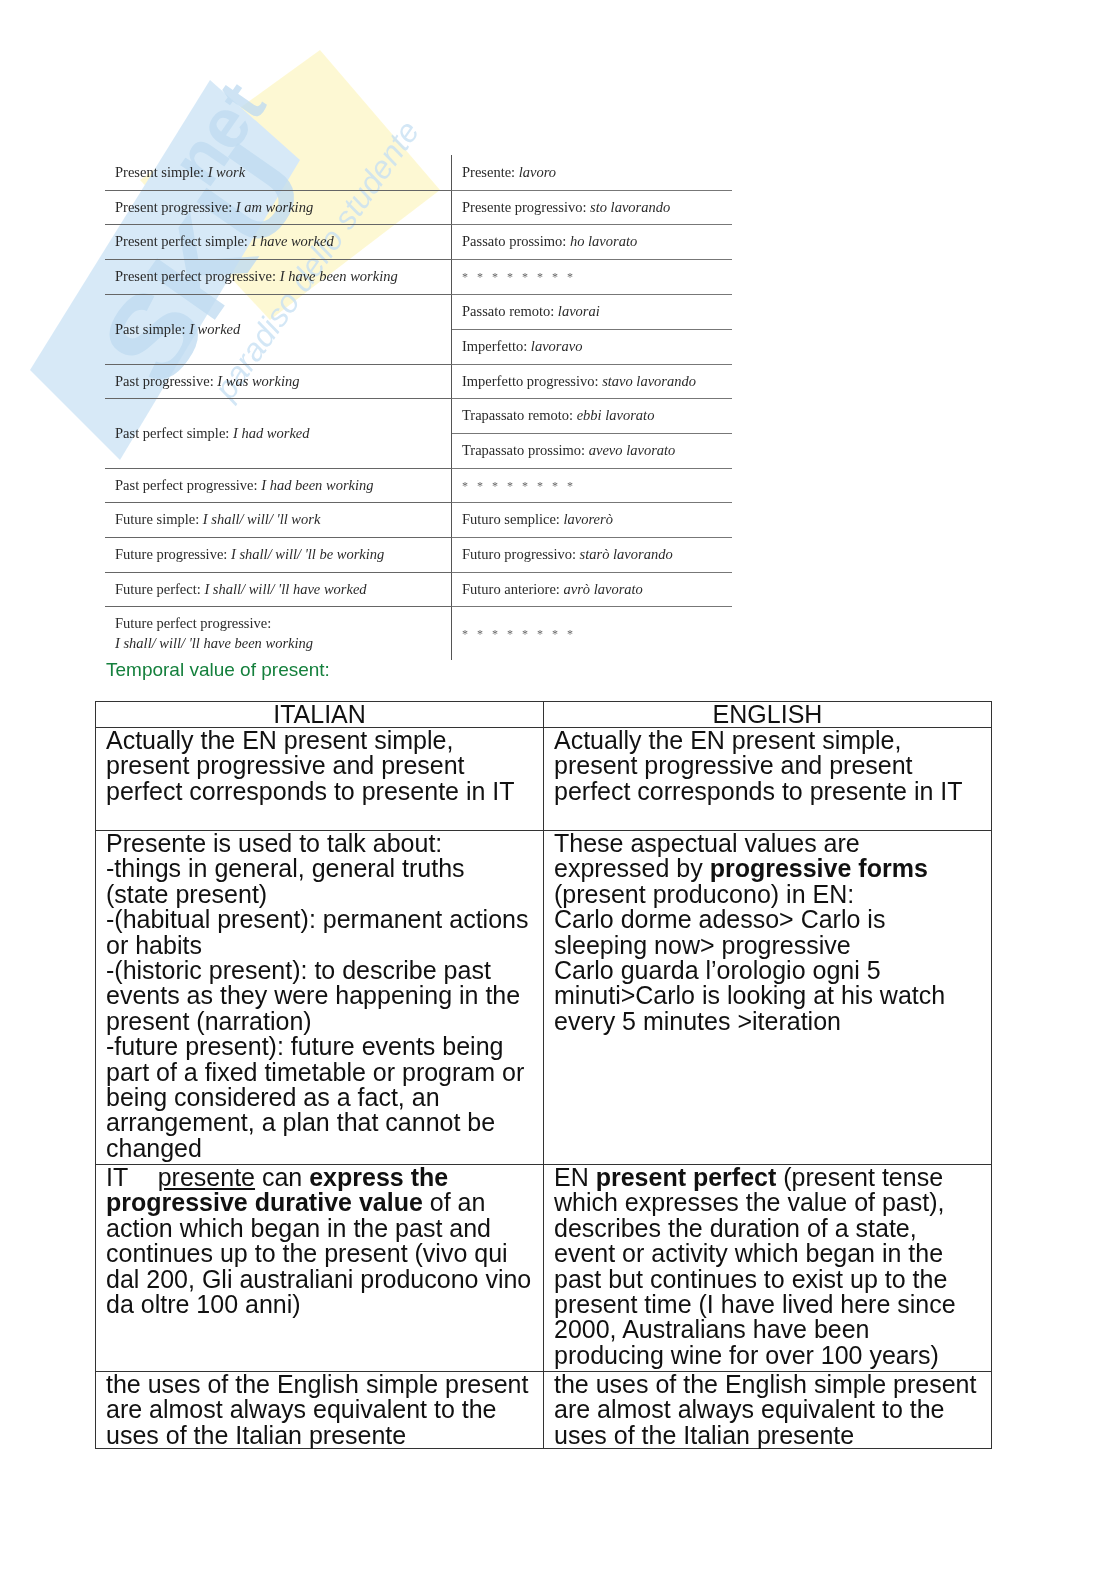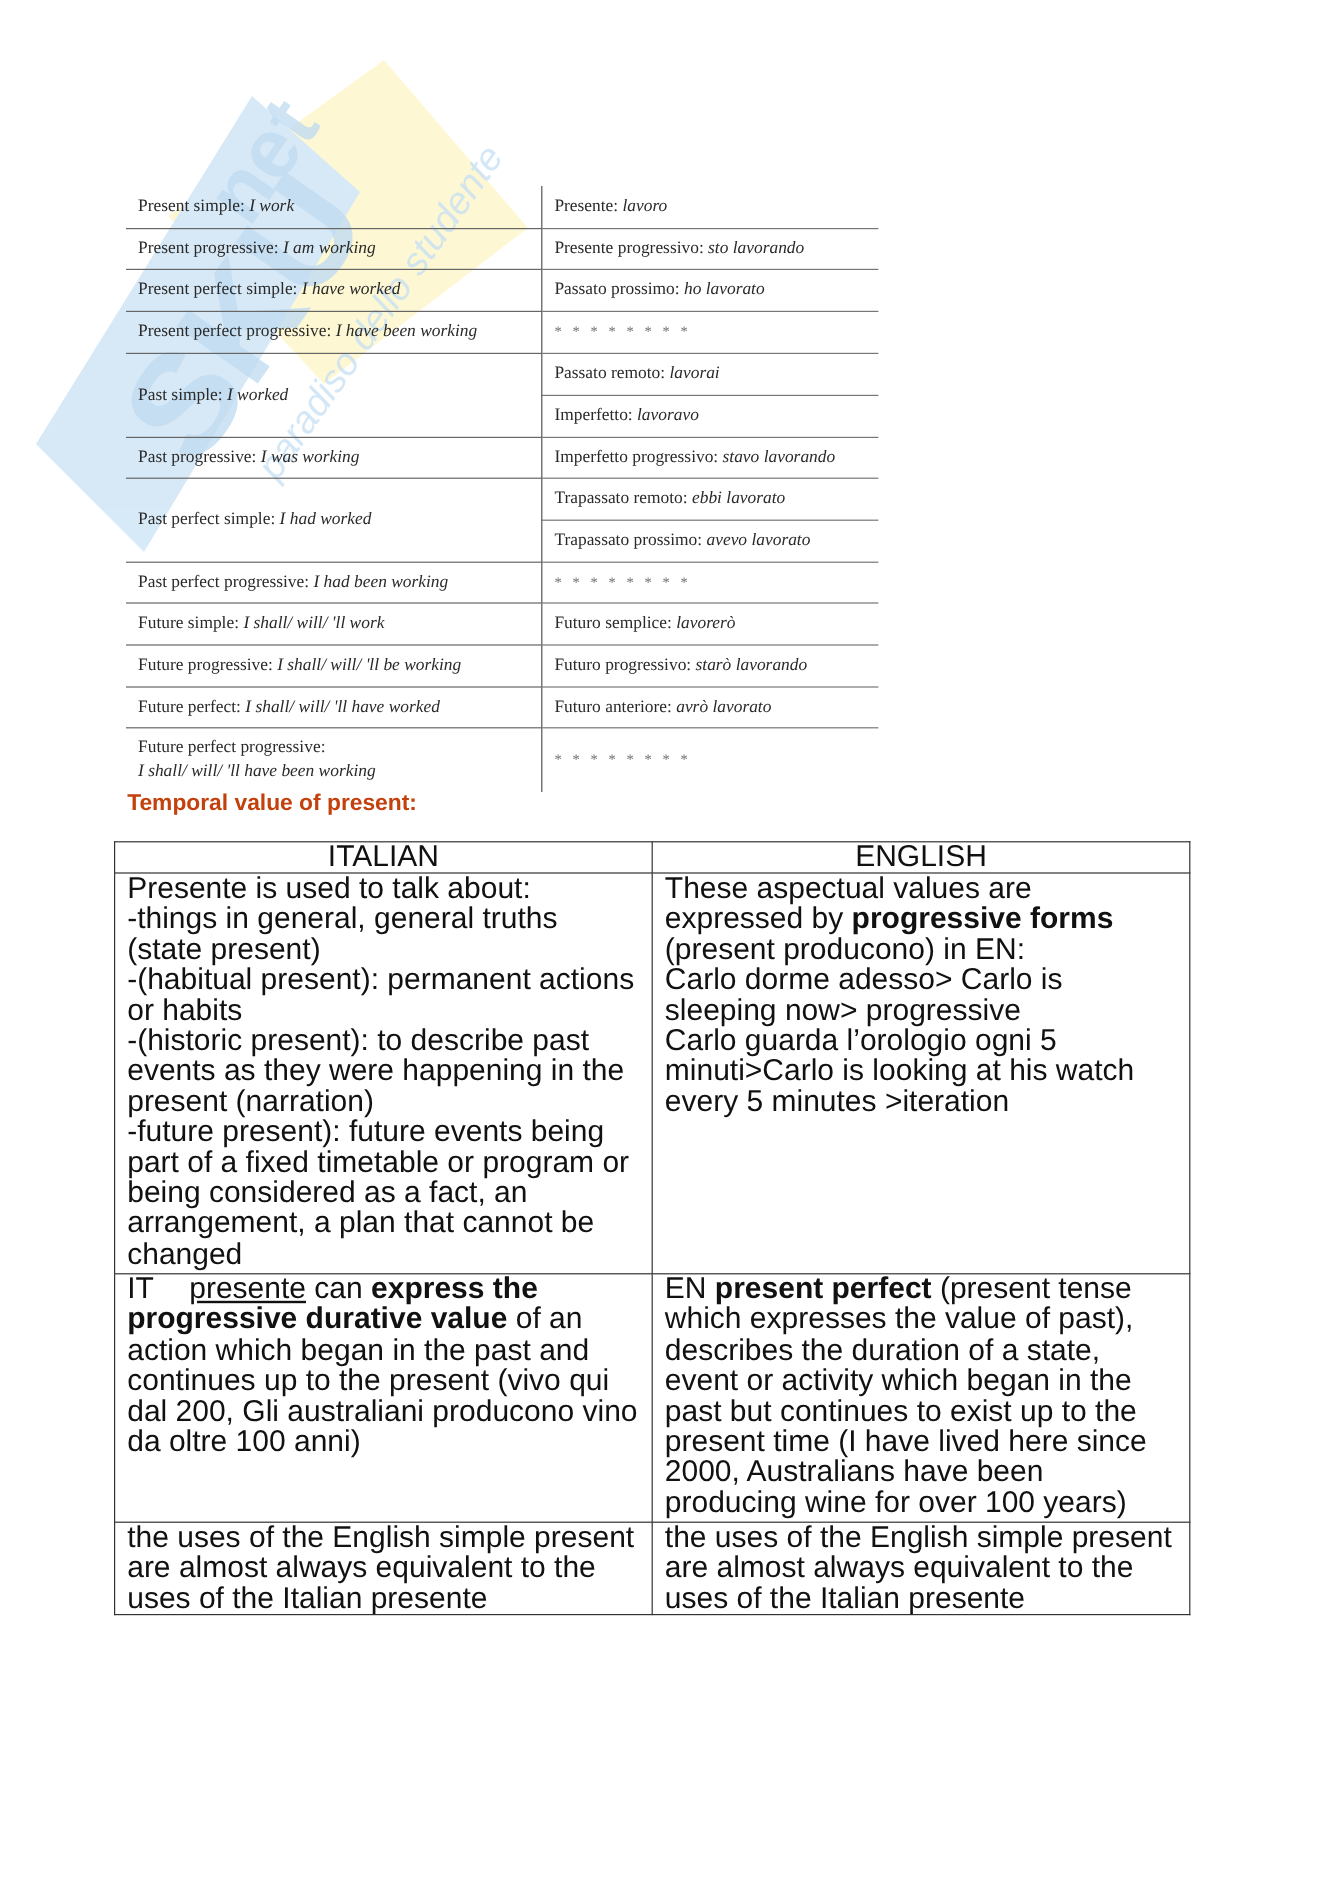--- a/index.html
+++ b/index.html
@@ -12,21 +12,21 @@
   .tense-table { position: absolute; left: 105px; top: 155px; width: 627px; border-collapse: collapse; z-index: 1; font-family: "Liberation Serif", "DejaVu Serif", serif; font-size: 14.5px; color: #2a2a2a; }
   .tense-table td { padding: 0 10px; vertical-align: middle; }
   .tense-table td.en { width: 326px; border-right: 1.5px solid #555; }
   .tense-table td.it { border-bottom: 1.5px solid #777; }
   .tense-table tr.row td.en { border-bottom: 1.5px solid #666; }
   .tense-table .form { font-style: italic; }
   .tense-table .stars { letter-spacing: 3px; color: #666; font-size: 12px; }
   .tense-table tr.last td { border-bottom: none !important; }
   .tense-table .two-line { line-height: 20px; }
 
-  .section-title { position: absolute; left: 106px; top: 659px; font-size: 19px; color: #c2410c; z-index: 1; font-weight: bold; }
+  .section-title { position: absolute; left: 106px; top: 659px; font-size: 19px; color: #15803d; z-index: 1; }
 
   
   .cmp-table { position: absolute; left: 95px; top: 701px; width: 897px; border-collapse: collapse; table-layout: fixed; z-index: 1; font-size: 25px; line-height: 25.4px; color: #111; }
   .cmp-table th, .cmp-table td { border: 1.3px solid #333; vertical-align: top; padding: 0 10px; text-align: left; }
   .cmp-table th { font-weight: normal; text-align: center; height: 25px; line-height: 25px; }
   .cmp-table col.c1 { width: 448px; }
   .cmp-table .pline { display: block; }
   .cmp-table b { font-weight: bold; }
   .cmp-table u { text-decoration: underline; margin-left: 23px; }
 </style>
@@ -114,20 +114,24 @@
       <col class="c1">
       <col class="c2">
     </colgroup>
   <thead>
     <tr>
       <th>ITALIAN</th>
       <th>ENGLISH</th>
     </tr>
   </thead>
   <tbody>
+    <tr style="height:103px">
+      <td><span>Actually the EN present simple, present progressive and present perfect corresponds to presente in IT</span></td>
+      <td><span>Actually the EN present simple, present progressive and present perfect corresponds to presente in IT</span></td>
+    </tr>
     <tr style="height:334px">
       <td>
         <span class="pline">Presente is used to talk about:</span>
         <span class="pline">-things in general, general truths (state present)</span>
         <span class="pline">-(habitual present): permanent actions or habits</span>
         <span class="pline">-(historic present): to describe past events as they were happening in the present (narration)</span>
         <span class="pline">-future present): future events being part of a fixed timetable or program or being considered as a fact, an arrangement, a plan that cannot be changed</span>
       </td>
       <td>
         <span class="pline"><span>These aspectual values are expressed by </span><b>progressive forms</b><span> (present producono) in EN:</span></span>

